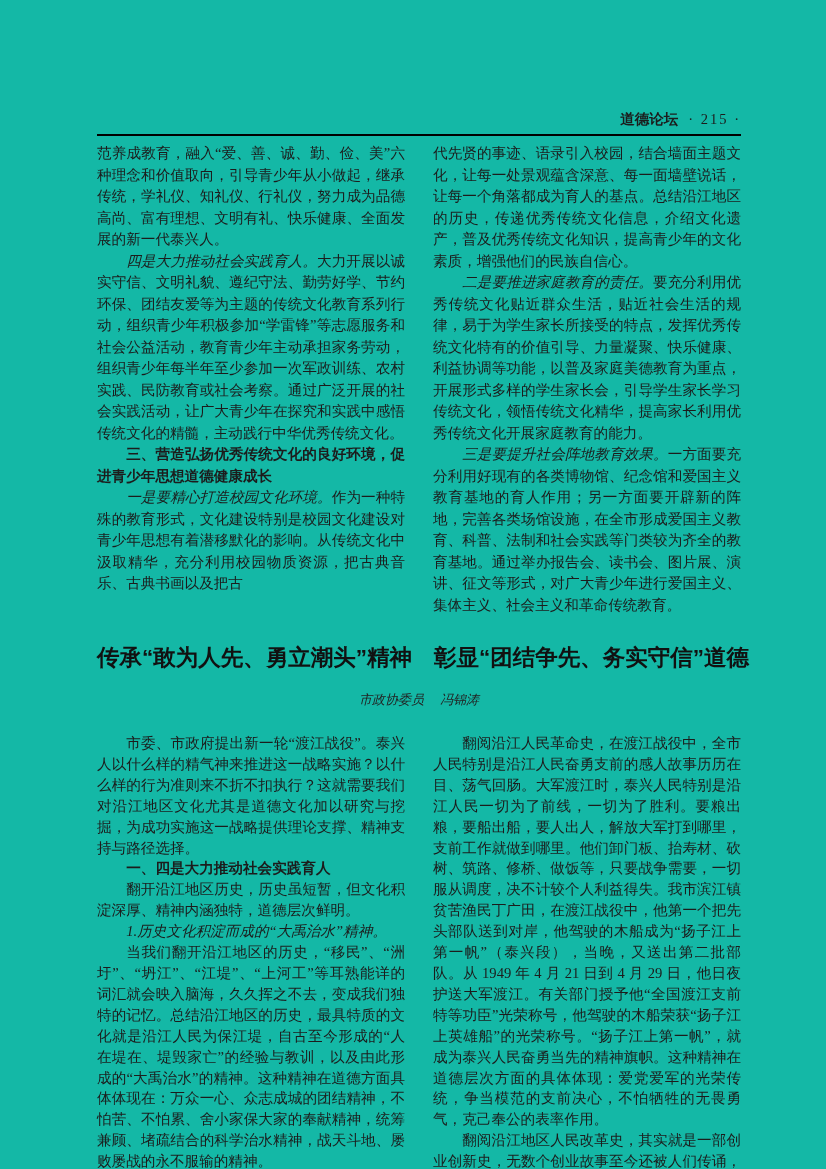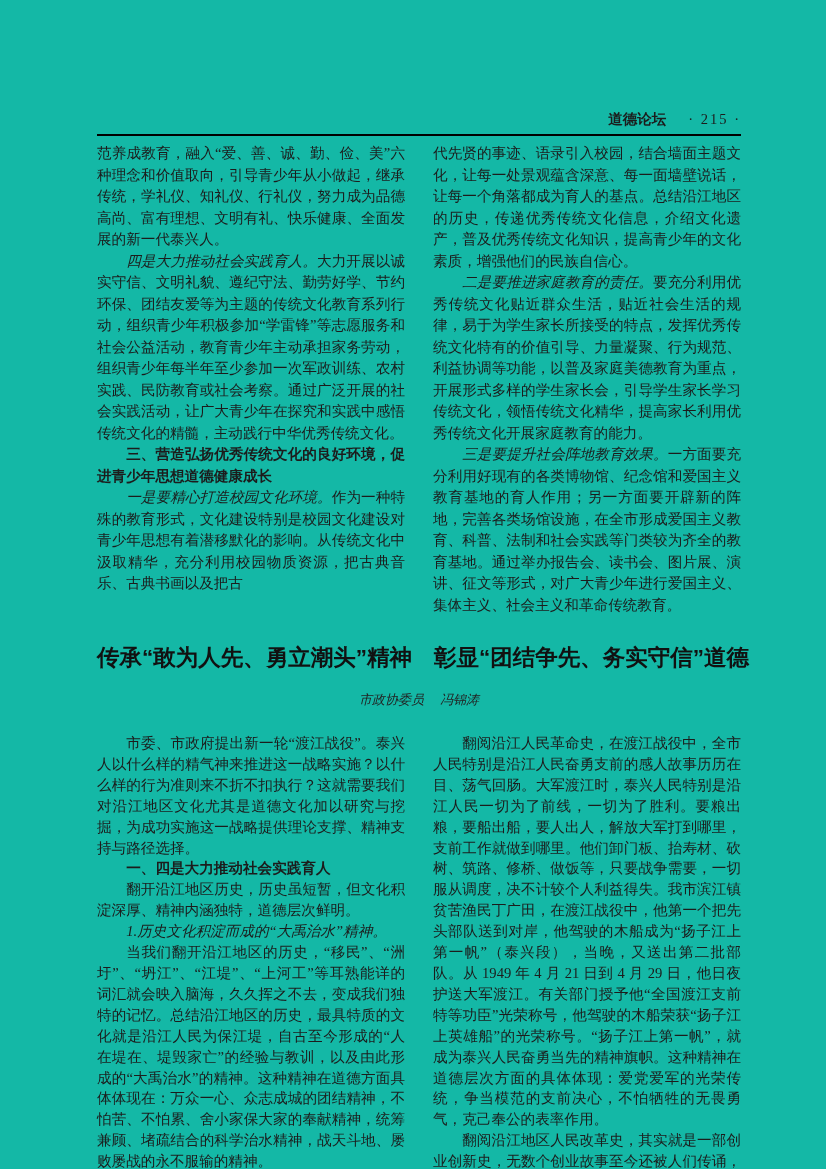--- a/index.html
+++ b/index.html
@@ -7,21 +7,21 @@
     width:826px;height:1169px;background:#14b8a6;position:relative;
     font-family:"Liberation Serif","DejaVu Serif",serif;color:#1c1c1c;
     overflow:hidden;margin:0 auto;
   }
   .content{position:absolute;left:97px;top:0;width:644px;}
   .running-head{
     margin-top:110px;display:flex;justify-content:flex-end;align-items:baseline;
     font-size:14.5px;line-height:18px;
   }
   .running-head .journal{font-family:"Liberation Sans","DejaVu Sans",sans-serif;font-weight:bold;}
-  .running-head .pageno{margin-left:22px;letter-spacing:2px;}
+  .running-head .pageno{margin-left:10px;letter-spacing:2px;}
   .head-rule{border:none;border-top:2.5px solid #000;margin:6px 0 0 0;}
   .cols{display:flex;gap:28px;}
   .col{flex:1 1 0;min-width:0;text-align:justify;}
   .top-cols{margin-top:7px;}
   .top-cols .col{font-size:14.6px;line-height:21.5px;}
   .low-cols{margin-top:22px;}
   .low-cols .col{font-size:14.6px;line-height:20.9px;}
   .para{margin:0;text-indent:2em;}
   .para.cont{text-indent:0;}
   .para.heading{
@@ -56,21 +56,21 @@
 
     <div class="cols top-cols">
       <div class="col">
         <p class="para cont">范养成教育，融入“爱、善、诚、勤、俭、美”六种理念和价值取向，引导青少年从小做起，继承传统，学礼仪、知礼仪、行礼仪，努力成为品德高尚、富有理想、文明有礼、快乐健康、全面发展的新一代泰兴人。</p>
         <p class="para"><span class="kai">四是大力推动社会实践育人。</span><span>大力开展以诚实守信、文明礼貌、遵纪守法、勤劳好学、节约环保、团结友爱等为主题的传统文化教育系列行动，组织青少年积极参加“学雷锋”等志愿服务和社会公益活动，教育青少年主动承担家务劳动，组织青少年每半年至少参加一次军政训练、农村实践、民防教育或社会考察。通过广泛开展的社会实践活动，让广大青少年在探究和实践中感悟传统文化的精髓，主动践行中华优秀传统文化。</span></p>
         <p class="para heading">三、营造弘扬优秀传统文化的良好环境，促进青少年思想道德健康成长</p>
         <p class="para"><span class="kai">一是要精心打造校园文化环境。</span><span>作为一种特殊的教育形式，文化建设特别是校园文化建设对青少年思想有着潜移默化的影响。从传统文化中汲取精华，充分利用校园物质资源，把古典音乐、古典书画以及把古</span></p>
       </div>
       <div class="col">
         <p class="para cont">代先贤的事迹、语录引入校园，结合墙面主题文化，让每一处景观蕴含深意、每一面墙壁说话，让每一个角落都成为育人的基点。总结沿江地区的历史，传递优秀传统文化信息，介绍文化遗产，普及优秀传统文化知识，提高青少年的文化素质，增强他们的民族自信心。</p>
-        <p class="para"><span class="kai">二是要推进家庭教育的责任。</span><span>要充分利用优秀传统文化贴近群众生活，贴近社会生活的规律，易于为学生家长所接受的特点，发挥优秀传统文化特有的价值引导、力量凝聚、行为规范、利益协调等功能，以普及家庭美德教育为重点，开展形式多样的学生家长会，引导学生家长学习传统文化，领悟传统文化精华，提高家长利用优秀传统文化开展家庭教育的能力。</span></p>
+        <p class="para"><span class="kai">二是要推进家庭教育的责任。</span><span>要充分利用优秀传统文化贴近群众生活，贴近社会生活的规律，易于为学生家长所接受的特点，发挥优秀传统文化特有的价值引导、力量凝聚、快乐健康、利益协调等功能，以普及家庭美德教育为重点，开展形式多样的学生家长会，引导学生家长学习传统文化，领悟传统文化精华，提高家长利用优秀传统文化开展家庭教育的能力。</span></p>
         <p class="para"><span class="kai">三是要提升社会阵地教育效果。</span><span>一方面要充分利用好现有的各类博物馆、纪念馆和爱国主义教育基地的育人作用；另一方面要开辟新的阵地，完善各类场馆设施，在全市形成爱国主义教育、科普、法制和社会实践等门类较为齐全的教育基地。通过举办报告会、读书会、图片展、演讲、征文等形式，对广大青少年进行爱国主义、集体主义、社会主义和革命传统教育。</span></p>
       </div>
     </div>
 
     <h1 class="article-title"><span>传承“敢为人先、勇立潮头”精神</span><span class="tgap"></span><span>彰显“团结争先、务实守信”道德</span></h1>
 
     <div class="byline"><span>市政协委员</span><span class="bgap"></span><span>冯锦涛</span></div>
 
     <div class="cols low-cols">
       <div class="col">

